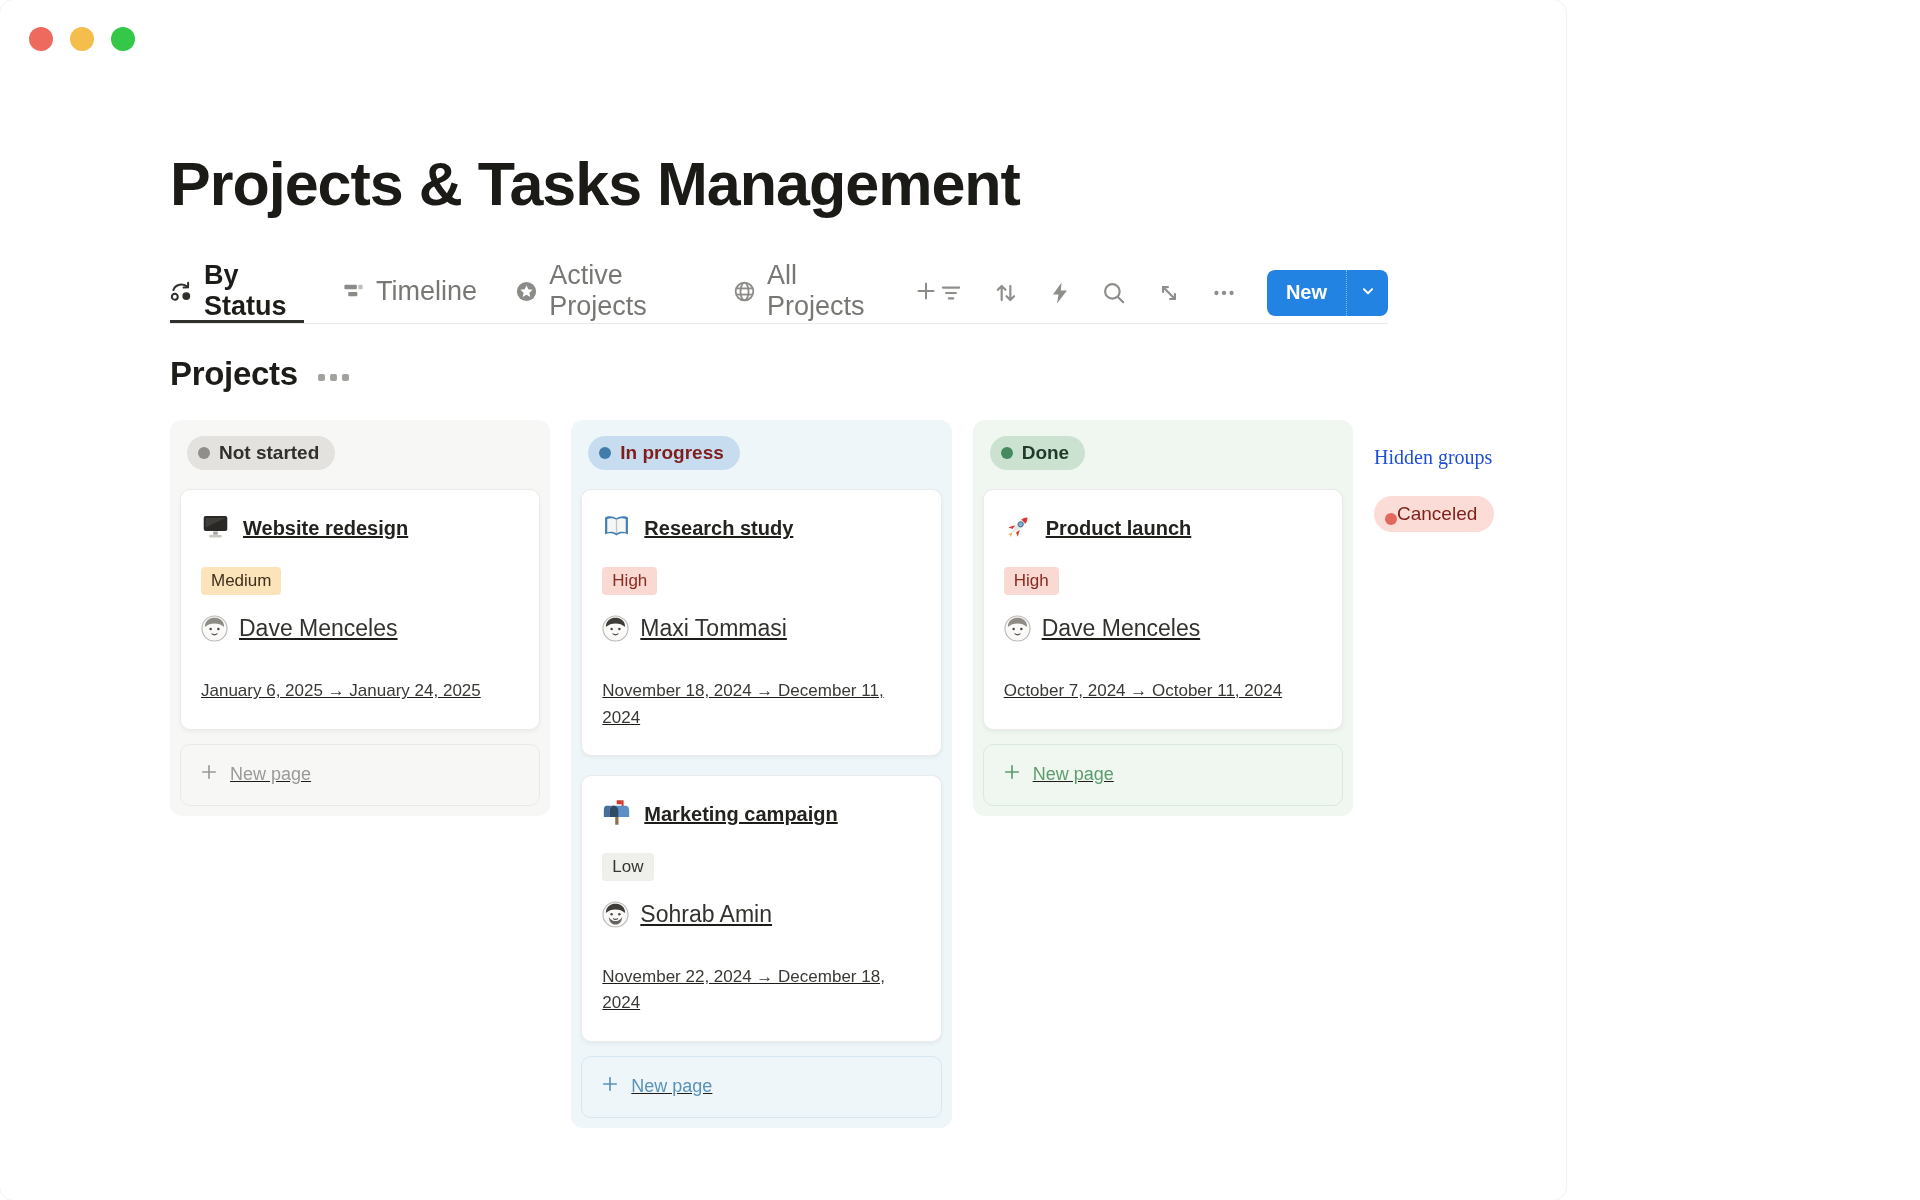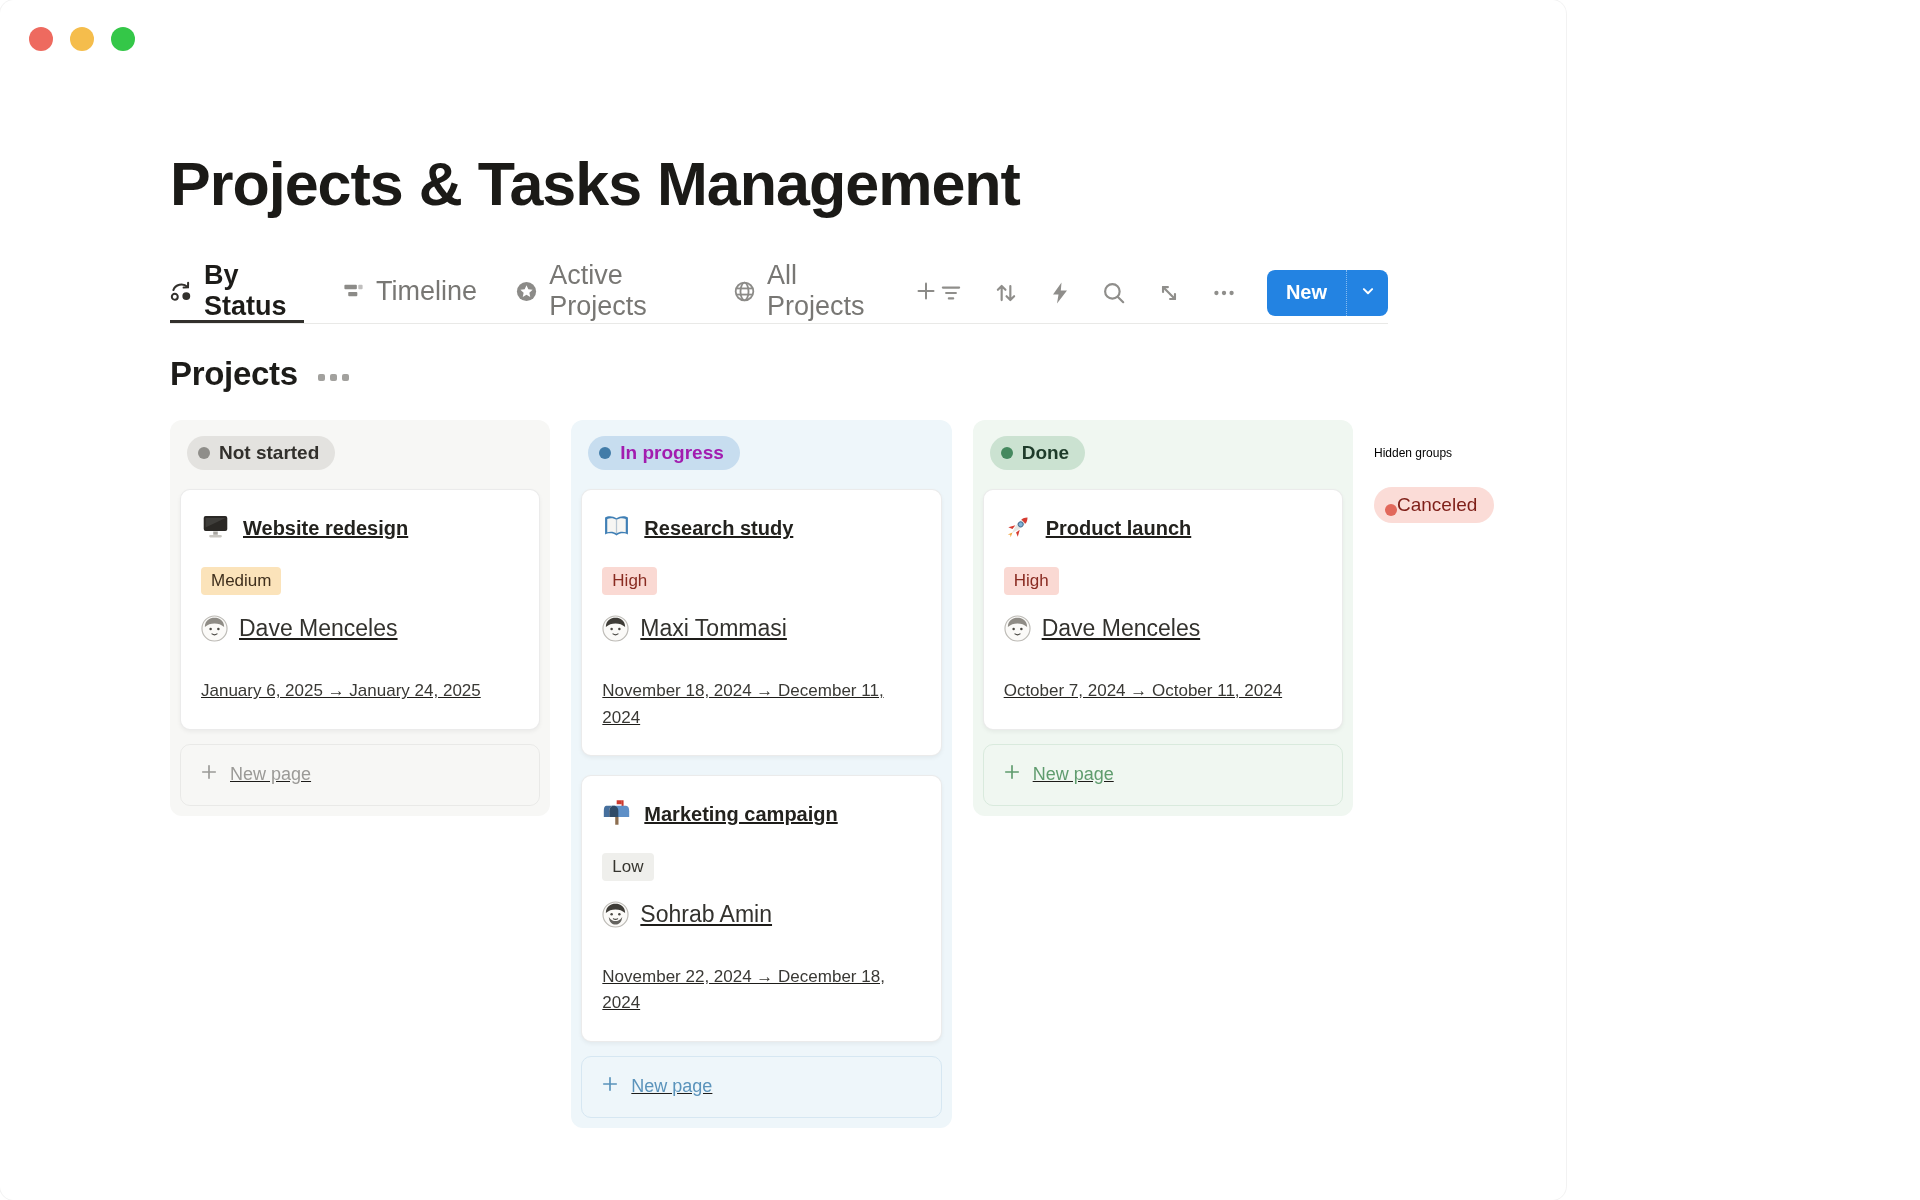--- a/index.html
+++ b/index.html
@@ -58,21 +58,21 @@
   .board { margin-top:27px; display:flex; align-items:flex-start; gap:21px; margin-right:-166px; }
   .col { width:491px; border-radius:12px; padding:16px 10px 10px;text-decoration:underline; }
   .col.c-gray  { background:#f7f7f5; }
   .col.c-blue  { background:#eef6fa; }
   .col.c-green { background:#f0f7f1; }
 
   .group-pill { display:inline-flex; align-items:center; gap:9px; margin-left:7px;
                 border-radius:999px; padding:6px 16px 6px 11px; font-size:19px;
                 font-weight:600; cursor:pointer; }
   .c-gray  .group-pill { background:#e3e2df; color:#32302c; }
-  .c-blue  .group-pill { background:#c7ddef; color:#a21caf; }
+  .c-blue  .group-pill { background:#c7ddef; color:#7f1d1d; }
   .c-green .group-pill { background:#cbe2d1; color:#1e3b2a; }
   .gdot { width:12px; height:12px; border-radius:50%; display:block; }
   .c-gray  .gdot { background:#8f8e8a; }
   .c-blue  .gdot { background:#427ca8; }
   .c-green .gdot { background:#45895f; }
 
   .card { margin-top:19px; background:#fff; border-radius:10px;
           border:1px solid rgba(0,0,0,0.08);
           box-shadow:0 2px 4px rgba(15,15,15,0.05);
           padding:22px 20px 24px; cursor:pointer; }
@@ -90,21 +90,21 @@
 
   .new-page { margin-top:14px; height:62px; border-radius:10px; display:flex;
               align-items:center; gap:11px; padding:0 18px; font-size:18px; cursor:pointer; }
   .c-gray  .new-page { color:#9b9a97; border:1px solid rgba(0,0,0,0.055); }
   .c-blue  .new-page { color:#5a93bb; border:1px solid #d6e7f2; }
   .c-green .new-page { color:#5f9c6e; border:1px solid #d9eadd; }
   .new-page svg { stroke:currentColor; }
 
   
   .hidden-rail { margin-left:auto; width:180px; padding-top:26px; flex-shrink:0; }
-  .hidden-label { font-size:12px; color:#000000; }
+  .hidden-label { font-size:20px; color:#1d4ed8;font-family:Liberation Serif, serif; }
   .canceled-pill { margin-top:27px; display:inline-flex; align-items:flex-end; 
                    background:#fbdcd7; color:#7e1f18; border-radius:999px;
                    padding:7px 17px 7px 11px; font-size:19px; font-weight:400; cursor:pointer; }
   .canceled-pill .gdot { background:#e2685b; }
 
   .avatar { width:27px; height:27px; display:block; }
 </style>
 </head>
 <body>
 

